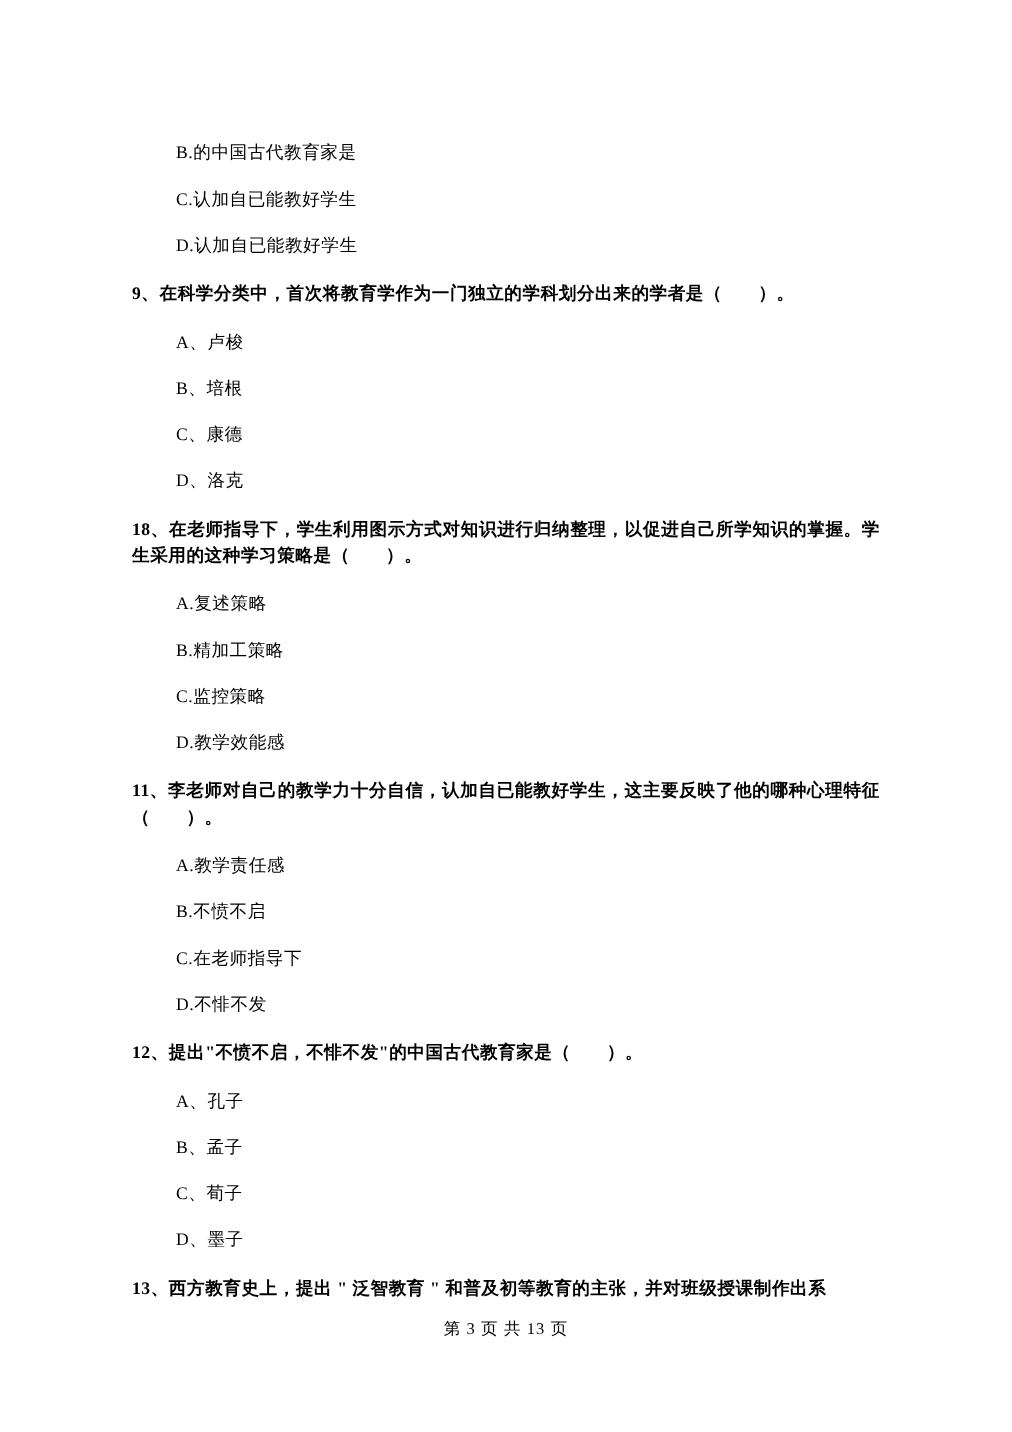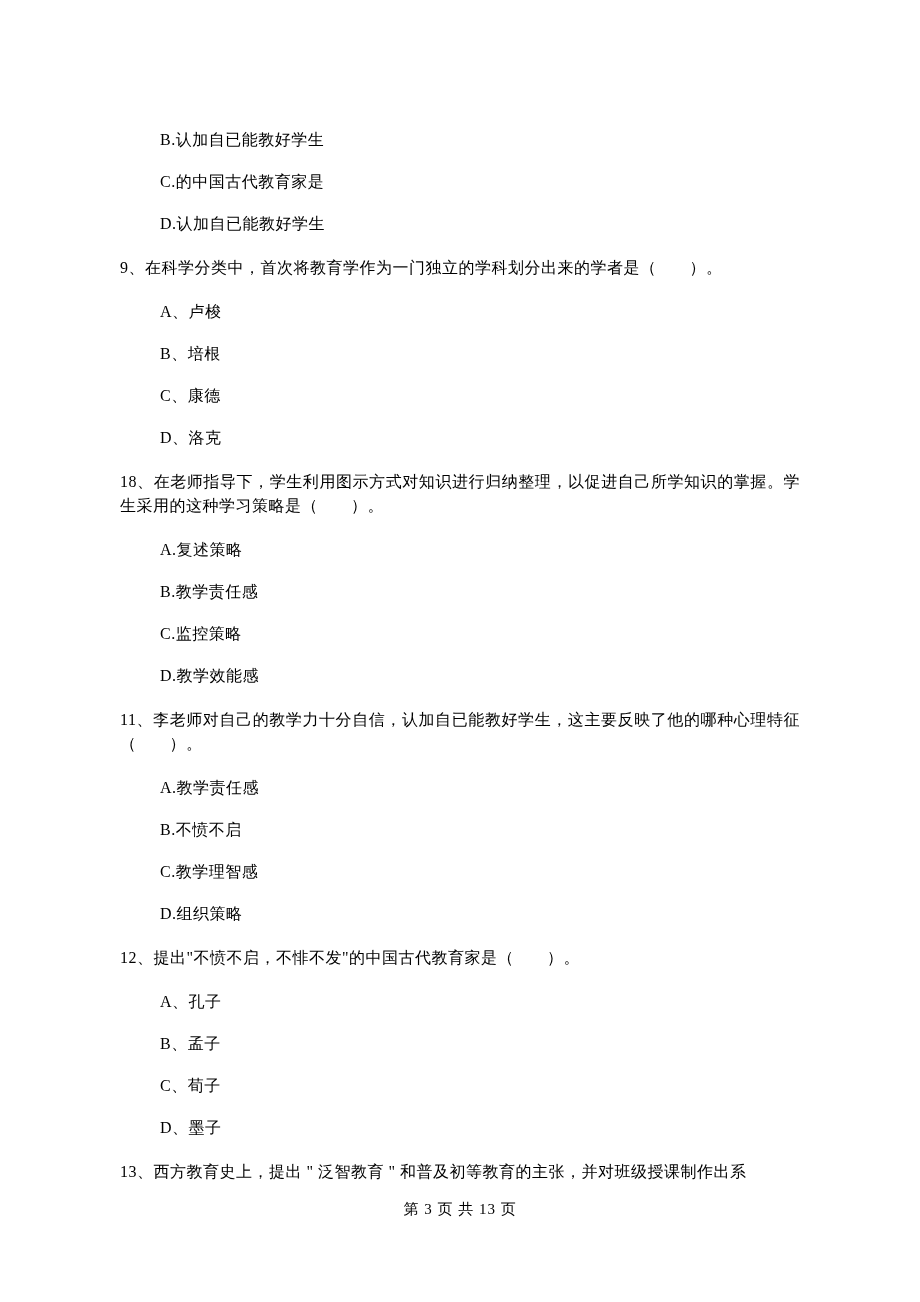--- a/index.html
+++ b/index.html
@@ -17,52 +17,53 @@
     box-sizing: border-box;
   }
   .option {
     margin: 18px 0 18px 40px;
     letter-spacing: 0.5px;
   }
   .question {
     margin: 20px 0 20px 0;
     text-align: justify;
     letter-spacing: 0.5px;
+    font-weight: bold;
   }
   .footer {
     text-align: center;
     margin-top: 14px;
     font-size: 15px;
     letter-spacing: 1px;
   }
 </style>
 </head>
 <body>
 
-<div class="option">B.认加自已能教好学生</div>
-<div class="option">C.的中国古代教育家是</div>
+<div class="option">B.的中国古代教育家是</div>
+<div class="option">C.认加自已能教好学生</div>
 <div class="option">D.认加自已能教好学生</div>
 
 <div class="question">9、在科学分类中，首次将教育学作为一门独立的学科划分出来的学者是（　　）。</div>
 <div class="option">A、卢梭</div>
 <div class="option">B、培根</div>
 <div class="option">C、康德</div>
 <div class="option">D、洛克</div>
 
 <div class="question">18、在老师指导下，学生利用图示方式对知识进行归纳整理，以促进自己所学知识的掌握。学生采用的这种学习策略是（　　）。</div>
 <div class="option">A.复述策略</div>
-<div class="option">B.教学责任感</div>
+<div class="option">B.精加工策略</div>
 <div class="option">C.监控策略</div>
 <div class="option">D.教学效能感</div>
 
 <div class="question">11、李老师对自己的教学力十分自信，认加自已能教好学生，这主要反映了他的哪种心理特征（　　）。</div>
 <div class="option">A.教学责任感</div>
 <div class="option">B.不愤不启</div>
-<div class="option">C.教学理智感</div>
-<div class="option">D.组织策略</div>
+<div class="option">C.在老师指导下</div>
+<div class="option">D.不悱不发</div>
 
 <div class="question">12、提出"不愤不启，不悱不发"的中国古代教育家是（　　）。</div>
 <div class="option">A、孔子</div>
 <div class="option">B、孟子</div>
 <div class="option">C、荀子</div>
 <div class="option">D、墨子</div>
 
 <div class="question" style="margin-bottom:4px;">13、西方教育史上，提出 " 泛智教育 " 和普及初等教育的主张，并对班级授课制作出系</div>
 
 <div class="footer">第 3 页 共 13 页</div>

